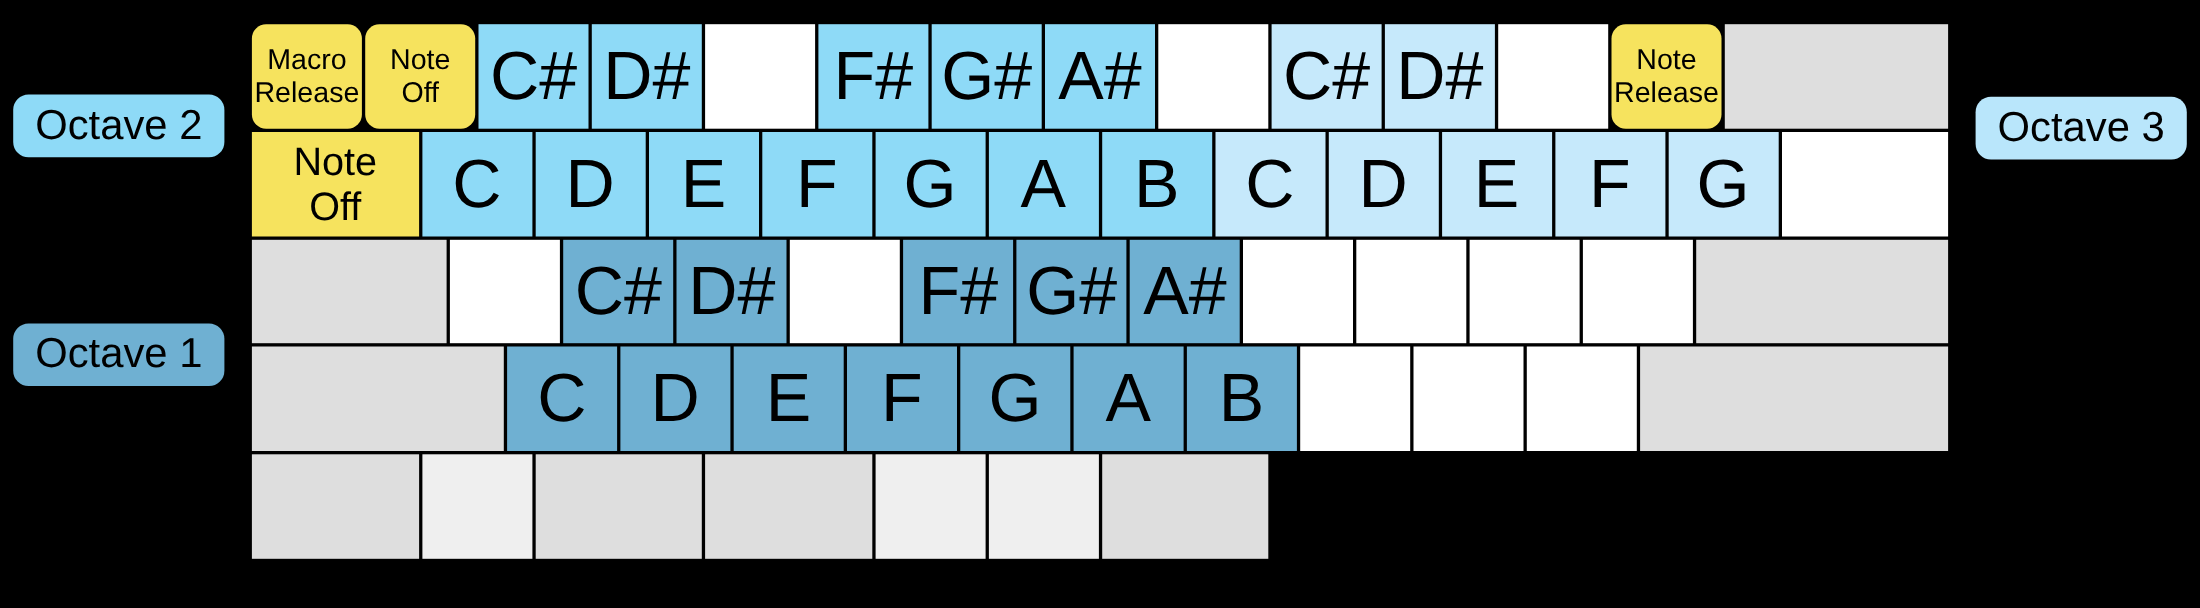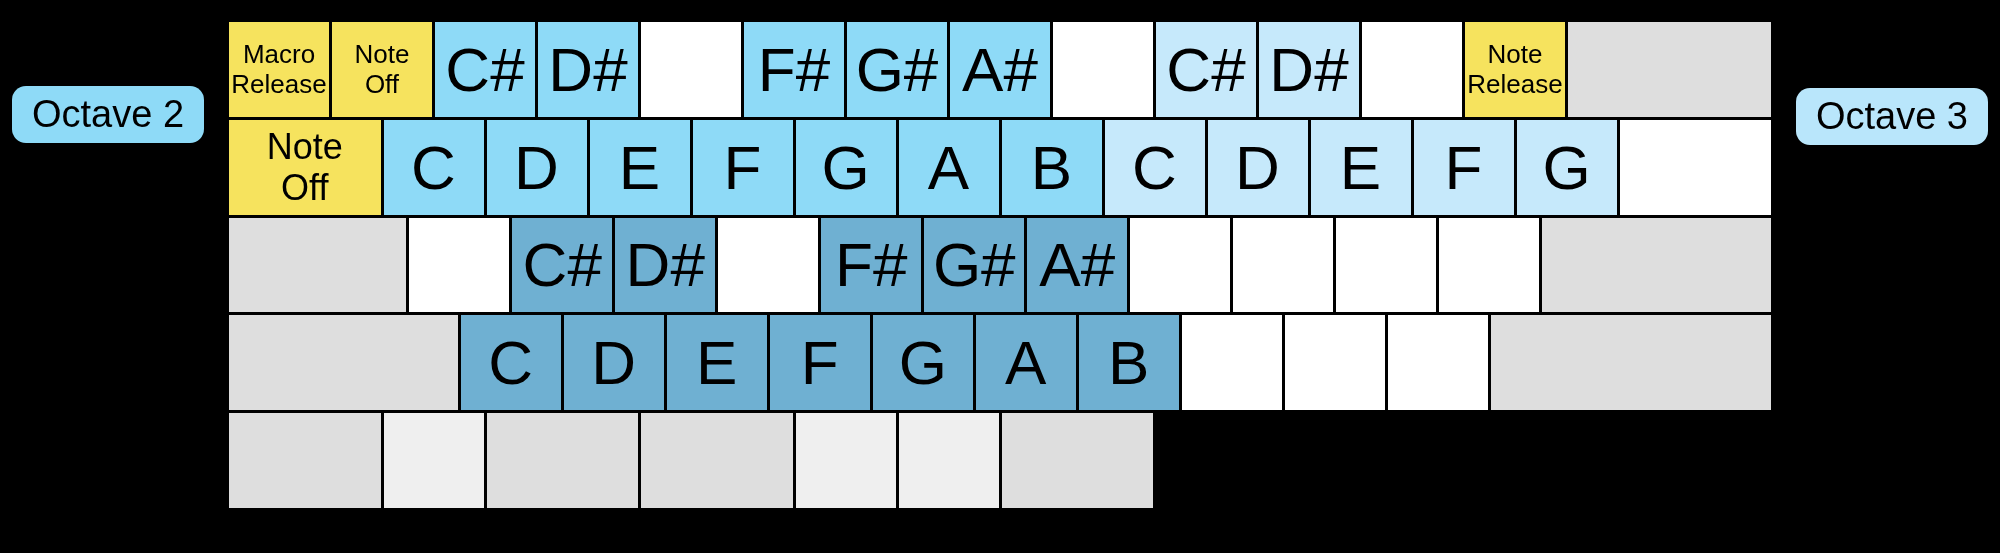--- a/index.html
+++ b/index.html
@@ -37,21 +37,21 @@
   .key {
     display: flex;
     flex-direction: column;
     align-items: center;
     justify-content: center;
     text-align: center;
     color: #000000;
     line-height: 1.15;
     overflow: hidden;
   }
-  .key.small  { font-size: 26px; line-height: 1.18; }
+  .key.small  { font-size: 26px; line-height: 1.18; border-radius: 13px; }
   .key.medium { font-size: 36px; }
   .key.large  { font-size: 44px; }
   .key.xlarge { font-size: 62px; }
   .octave-label {
     position: absolute;
     padding: 7px 20px;
     border-radius: 14px;
     font-size: 38px;
     color: #000000;
     white-space: nowrap;
@@ -61,20 +61,21 @@
   #octave1-label { left: 12px;  top: 294px; }
   #octave3-label { right: 12px; top: 88px; margin-left: 28px;  }
 </style>
 </head>
 <body>
 
 <div id="stage">
 
   <div id="octave2-label" class="octave-label" style="background: rgb(142, 218, 247);">Octave 2</div>
 
+  <div id="octave1-label" class="octave-label" style="background: rgb(111, 176, 210);">Octave 1</div>
 
   <div id="octave3-label" class="octave-label" style="background: rgb(185, 230, 251);">Octave 3</div>
 
   <div id="keyboard">
       <div class="kb-row">
         <div class="key small" style="grid-column: span 4; background: rgb(246, 227, 94);">
           <div>Macro</div>
           <div>Release</div>
         </div>
         <div class="key small" style="grid-column: span 4; background: rgb(246, 227, 94);">

